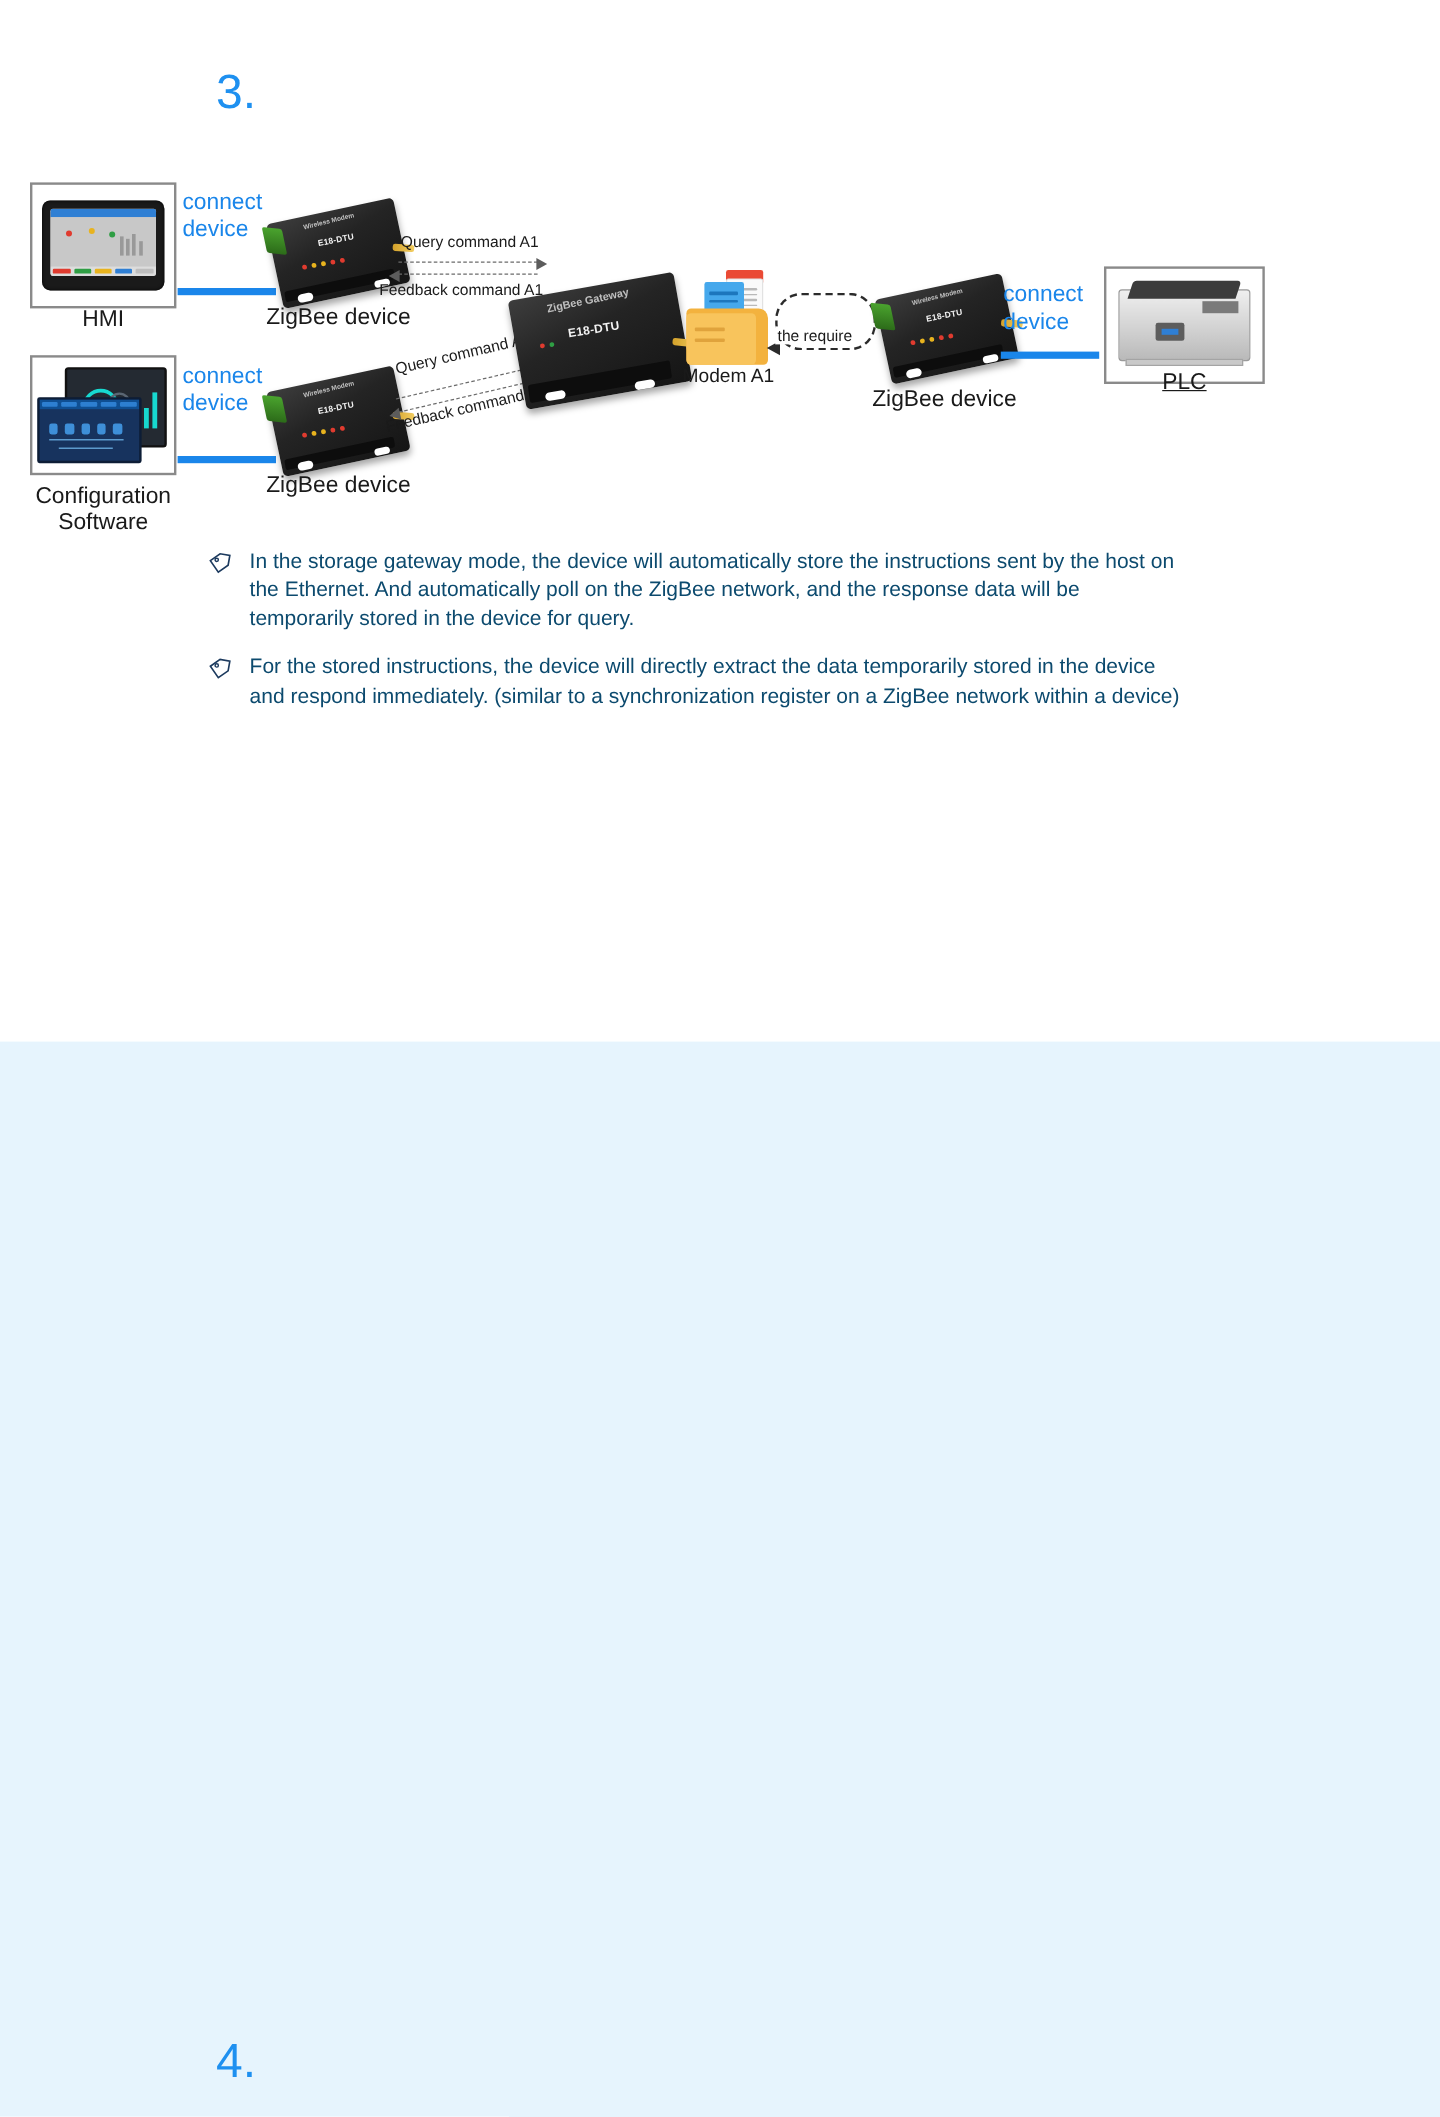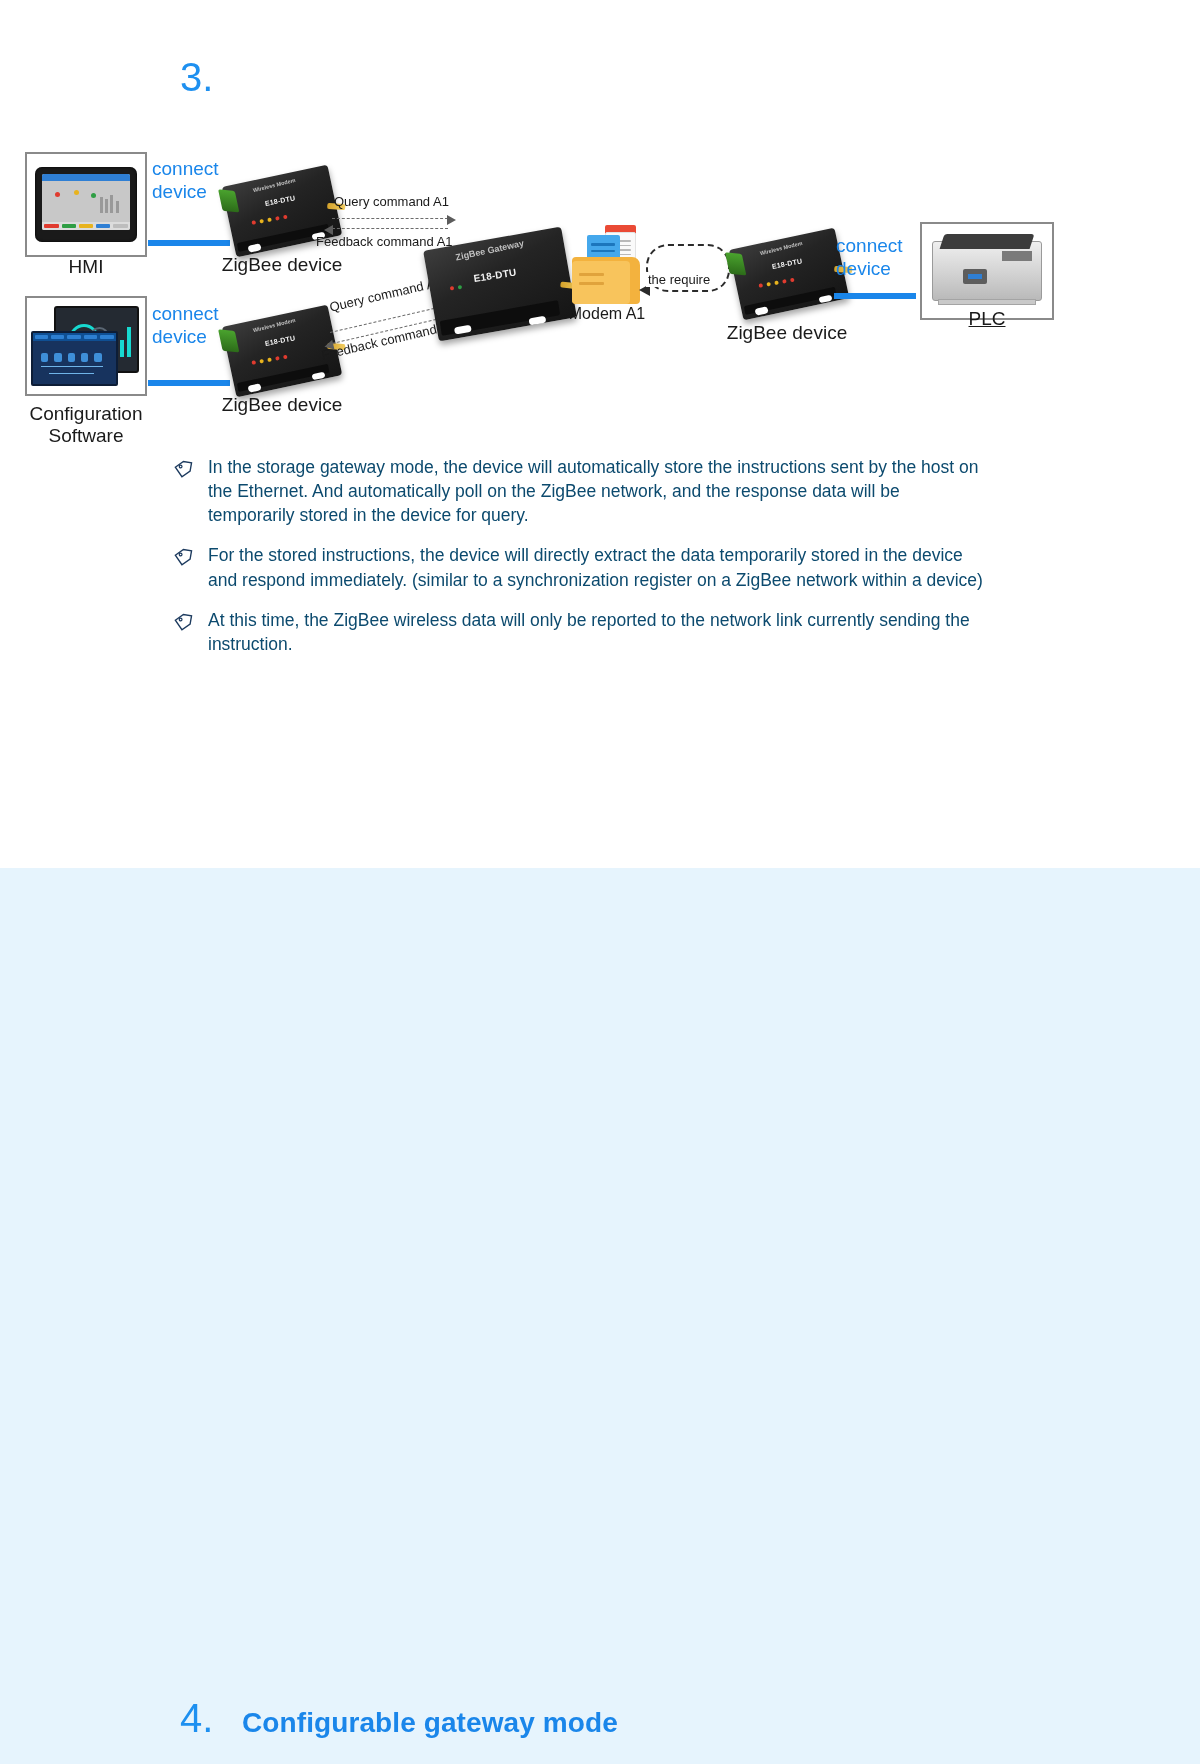--- a/index.html
+++ b/index.html
@@ -467,35 +467,25 @@
         <span class="tag">
           <svg width="22" height="22" viewBox="0 0 24 24" fill="none">
             <path d="M3.6 12.6 L11.2 4.9 L20.2 4.9 L20.2 13.9 L12.5 21.6 Z" stroke="#1c3a5e" stroke-width="1.5" fill="none" transform="rotate(10 12 12)"></path>
             <circle cx="9.4" cy="10.4" r="1.5" stroke="#1c3a5e" stroke-width="1.3" fill="none"></circle>
           </svg>
         </span>
         <span class="txt">For the stored instructions, the device will directly extract the data temporarily stored in the device and respond immediately. (similar to a synchronization register on a ZigBee network within a device)</span>
       </div>
 
 
-      <div class="bullet">
-        <span class="tag">
-          <svg width="22" height="22" viewBox="0 0 24 24" fill="none">
-            <path d="M3.6 12.6 L11.2 4.9 L20.2 4.9 L20.2 13.9 L12.5 21.6 Z" stroke="#1c3a5e" stroke-width="1.5" fill="none" transform="rotate(10 12 12)"></path>
-            <circle cx="9.4" cy="10.4" r="1.5" stroke="#1c3a5e" stroke-width="1.3" fill="none"></circle>
-          </svg>
-        </span>
-        <span class="txt">At this time, the ZigBee wireless data will only be reported to the network link currently sending the instruction.</span>
-      </div>
 
     </div>
   </div>
 
   <div class="section section-blue">
 
     <div class="heading" style="left:180px; top:828px;">
       <span class="num">4.</span>
-      <span class="ttl">Configurable gateway mode</span>
     </div>
 
   </div>
 
 </div>
 
 </body></html>

